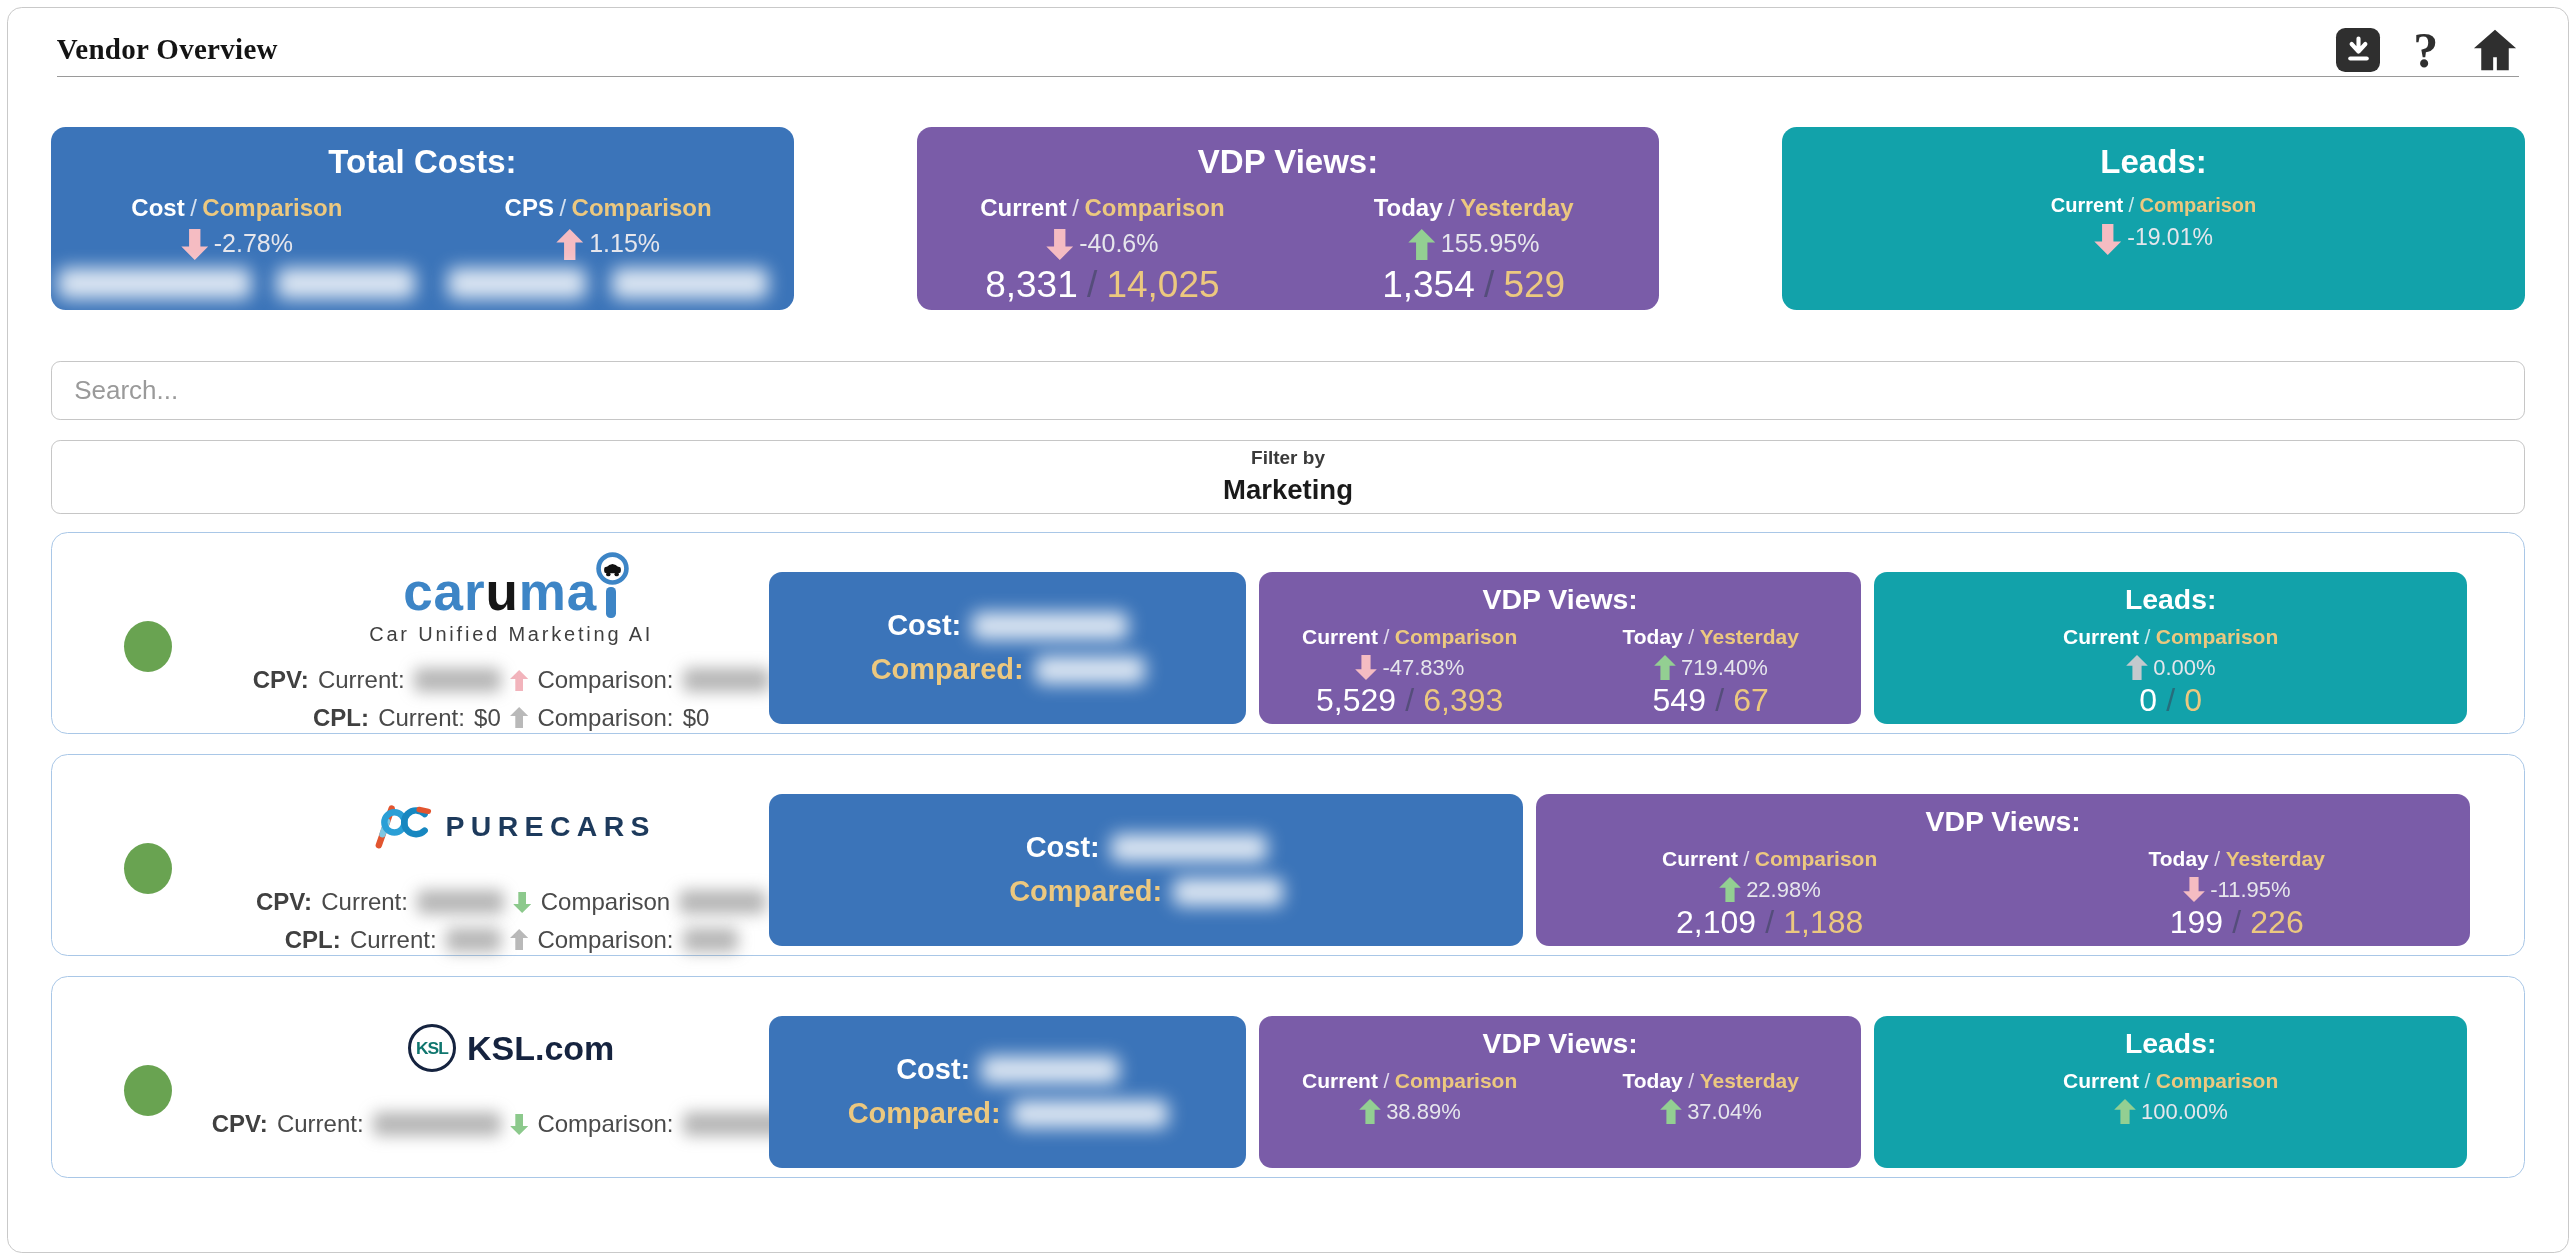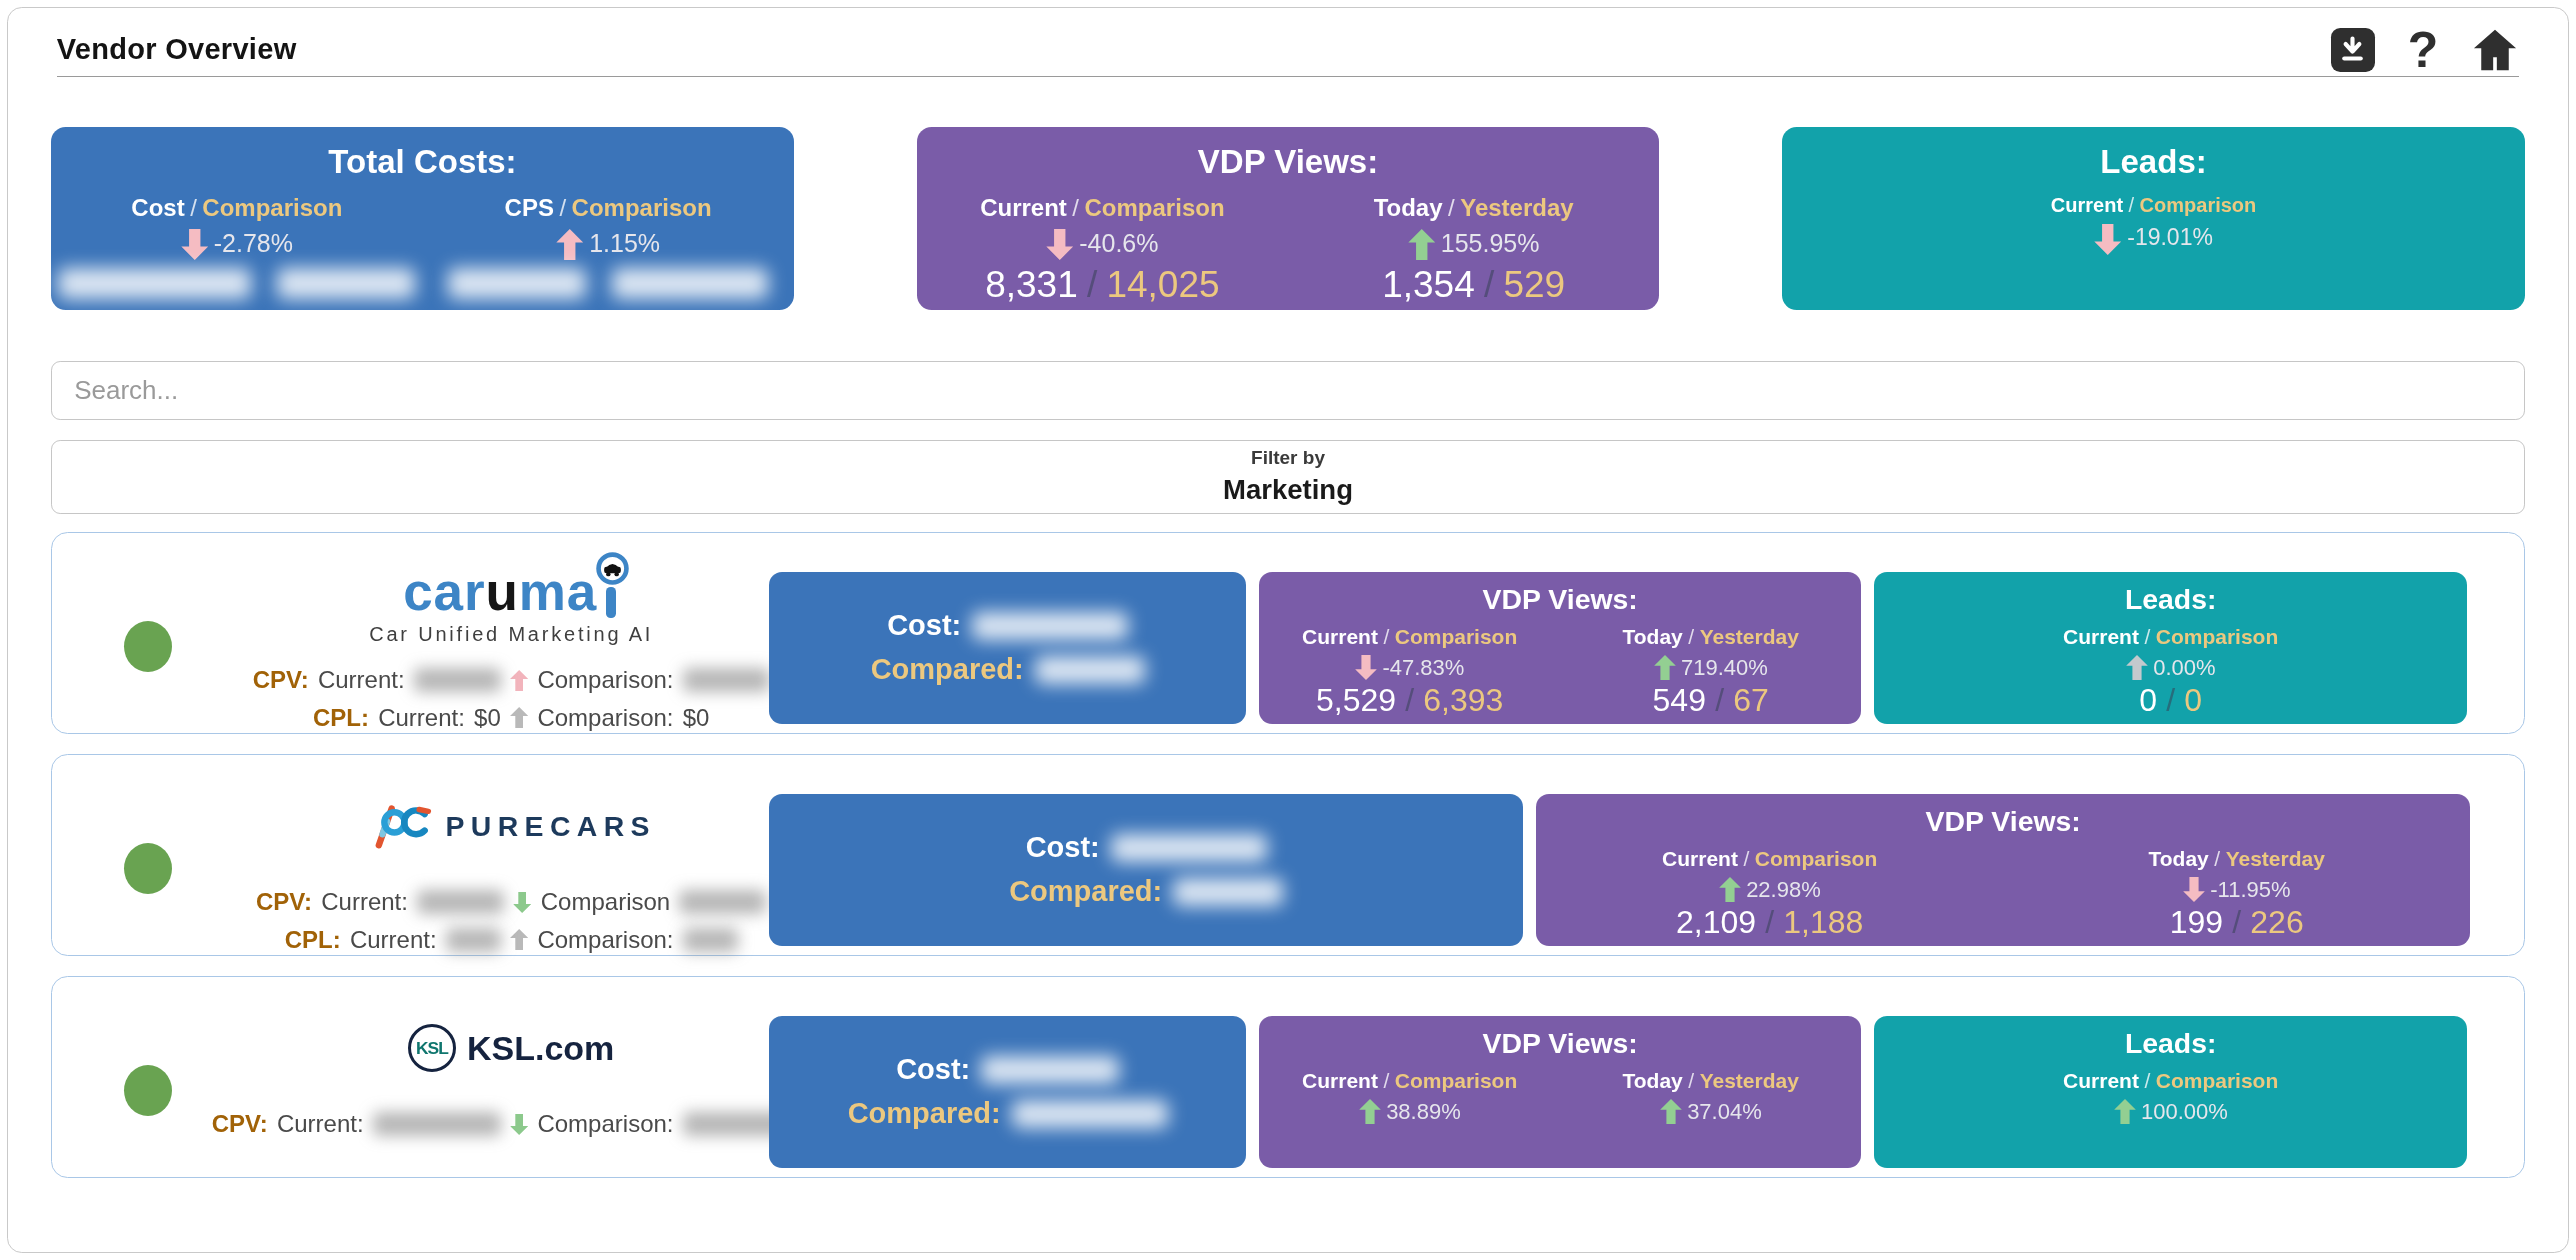--- a/index.html
+++ b/index.html
@@ -5,21 +5,21 @@
   html,body{margin:0;padding:0;}
   body{
     width:2576px;height:1260px;position:relative;background:#fff;
     font-family:"Liberation Sans",sans-serif;overflow:hidden;color:#222;
   }
   .frame{position:absolute;inset:7.3px;border:1.8px solid #c9c9c9;border-radius:14.7px;pointer-events:none;z-index:5;}
   .viewport{position:absolute;left:9.2px;top:9.2px;right:9.2px;height:1215px;overflow:hidden;}
   .content{padding:0 42px;}
 
   
-  .topbar{display:flex;align-items:center;justify-content:space-between;padding:20px 5.5px 0;height:61px;box-sizing:border-box;}
+  .topbar{display:flex;align-items:center;justify-content:space-between;padding:20px 5.5px 0;height:61px;box-sizing:border-box;font-family:Liberation Serif, serif;}
   .page-title{font-size:29px;font-weight:bold;color:#141414;letter-spacing:0.3px;}
   .top-icons{display:flex;align-items:center;gap:33px;}
   .icon-dl{width:44px;height:44px;background:#2f2f2f;border-radius:9.2px;display:flex;align-items:center;justify-content:center;cursor:pointer;}
   .icon-help{font-size:50px;font-weight:bold;color:#2f2f2f;line-height:1;cursor:pointer;}
   .icon-home{cursor:pointer;line-height:0;}
   .divider{border-bottom:1.8px solid #9a9a9a;margin:5.5px 5.5px 0;}
 
   
   .summary{display:flex;gap:123px;margin-top:50px;}
   .scard{flex:1;height:183px;border-radius:14.7px;color:#fff;padding-top:14.7px;box-sizing:border-box;}
@@ -57,21 +57,21 @@
   .filter-label{font-size:19px;font-weight:bold;color:#3a3a3a;}
   .filter-value{font-size:27.5px;font-weight:bold;color:#1a1a1a;}
 
   
   .vrow{position:relative;margin-top:18.3px;height:202px;border:1.8px solid #a9c7e7;border-radius:16.5px;box-sizing:border-box;background:#fff;}
   .vrow + .vrow{margin-top:20px;}
   .vdot{position:absolute;left:72px;top:88px;width:48px;height:51px;border-radius:50%;background:#69a351;}
   .vleft{position:absolute;left:138px;top:18.3px;width:642px;text-align:center;}
   .vlogo{height:106px;display:flex;flex-direction:column;align-items:center;justify-content:center;}
   .vline{margin-top:9.2px;font-size:24px;color:#4a4a4a;display:flex;justify-content:center;align-items:center;gap:9.2px;}
-  .vline .k{font-weight:bold;color:#a16207;}
+  .vline .k{font-weight:bold;color:#404040;}
   .vcards{position:absolute;left:717px;top:39px;display:flex;gap:13px;height:152px;}
   .vcard{border-radius:13px;color:#fff;box-sizing:border-box;}
   .vcost{width:477px;display:flex;flex-direction:column;justify-content:center;align-items:center;gap:11px;}
   .vcost .line{font-size:29px;font-weight:bold;display:flex;align-items:center;gap:11px;}
   .gold{color:#ecc87f;}
   .vstat{padding-top:11px;}
   .vstat .vcard-title{margin:0 0 9.2px;text-align:center;font-size:28.4px;font-weight:bold;}
   .vstat .mlabels{font-size:21px;}
   .vstat .mtrend{font-size:22px;margin-top:5.5px;}
   .vstat .mvalues{font-size:32px;margin-top:1.8px;}

